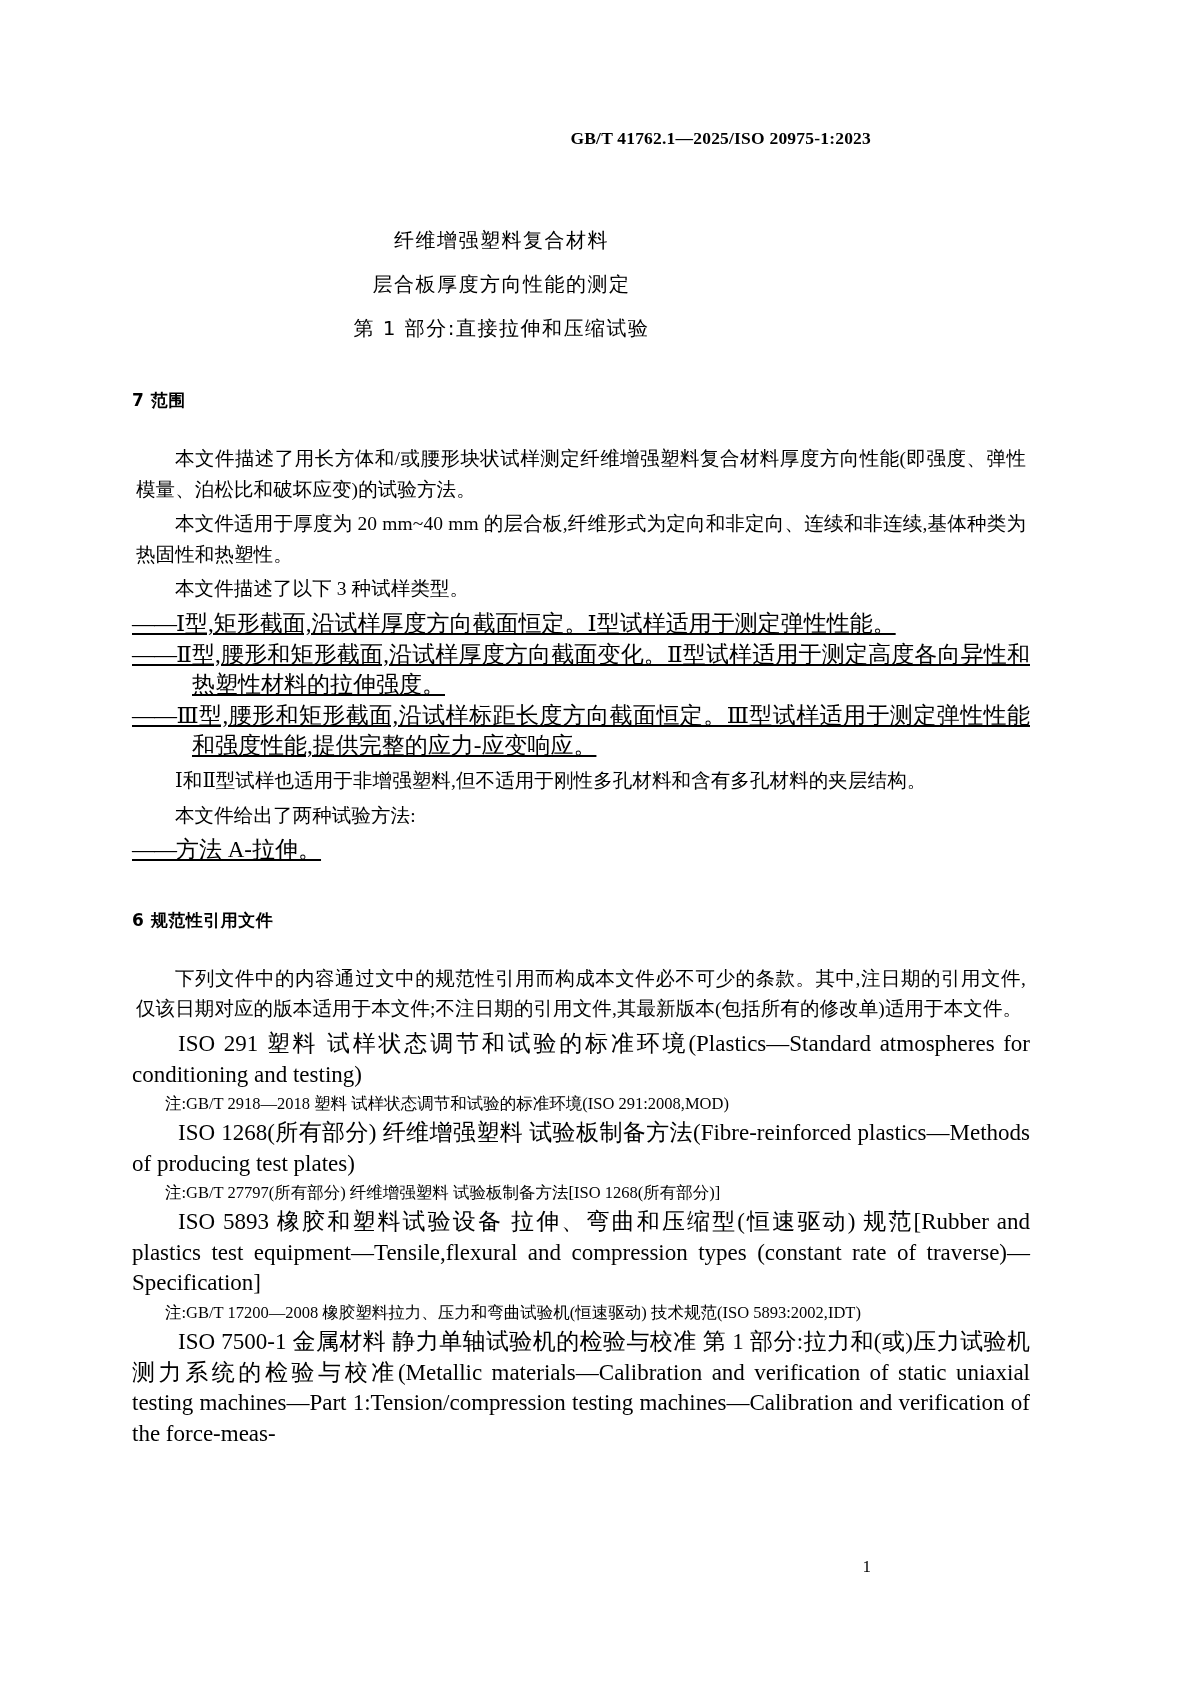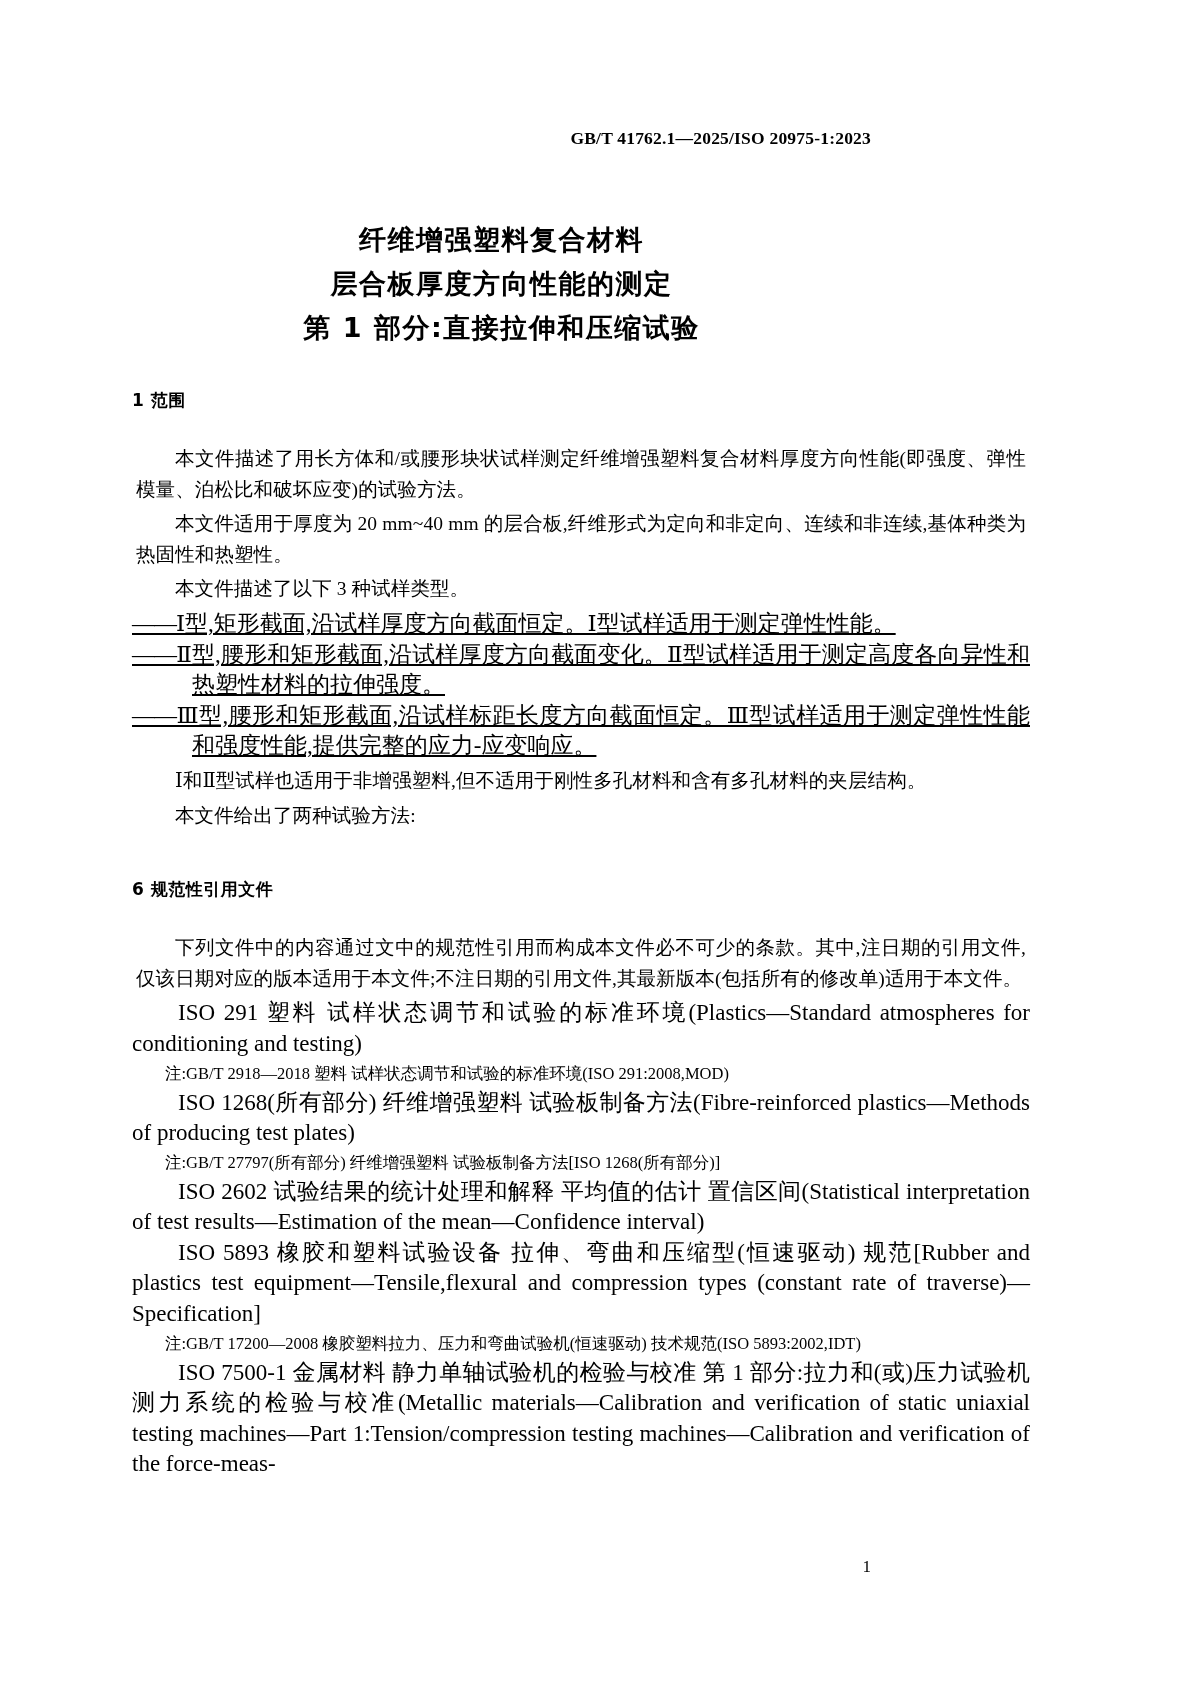--- a/index.html
+++ b/index.html
@@ -42,22 +42,22 @@
   
   .doc-title {
     position: absolute;
     top: 218px;
     left: 132px;
     right: 132px;
     text-align: center;
   }
   .doc-title .title-line {
     font-family: "DejaVu Sans", "Liberation Sans", sans-serif;
-    font-size: 27px;
-    font-weight: bold;
+    font-size: 20px;
+    font-weight: normal;
     letter-spacing: 1.5px;
     line-height: 44px;
     white-space: nowrap;
   }
 
   
   .content {
     position: absolute;
     top: 390px;
     left: 132px;
@@ -147,49 +147,49 @@
   </div>
 
   <div class="doc-title">
     <div class="title-line">纤维增强塑料复合材料</div>
     <div class="title-line">层合板厚度方向性能的测定</div>
     <div class="title-line">第 1 部分:直接拉伸和压缩试验</div>
   </div>
 
   <div class="content">
 
-    <h2 class="section-heading">1  范围</h2>
+    <h2 class="section-heading">7  范围</h2>
     <div class="gap-md"></div>
 
     <p class="para indent">本文件描述了用长方体和/或腰形块状试样测定纤维增强塑料复合材料厚度方向性能(即强度、弹性模量、泊松比和破坏应变)的试验方法。</p>
     <p class="para indent">本文件适用于厚度为 20 mm~40 mm 的层合板,纤维形式为定向和非定向、连续和非连续,基体种类为热固性和热塑性。</p>
     <p class="para indent">本文件描述了以下 3 种试样类型。</p>
 
     <p class="dash-item"><span class="dash">——</span><span>Ⅰ型,矩形截面,沿试样厚度方向截面恒定。Ⅰ型试样适用于测定弹性性能。</span></p>
     <p class="dash-item"><span class="dash">——</span><span>Ⅱ型,腰形和矩形截面,沿试样厚度方向截面变化。Ⅱ型试样适用于测定高度各向异性和热塑性材料的拉伸强度。</span></p>
     <p class="dash-item"><span class="dash">——</span><span>Ⅲ型,腰形和矩形截面,沿试样标距长度方向截面恒定。Ⅲ型试样适用于测定弹性性能和强度性能,提供完整的应力-应变响应。</span></p>
 
     <p class="para indent">Ⅰ和Ⅱ型试样也适用于非增强塑料,但不适用于刚性多孔材料和含有多孔材料的夹层结构。</p>
     <p class="para indent">本文件给出了两种试验方法:</p>
 
+    <p class="dash-item"><span class="dash">——</span><span>方法 A-拉伸。</span></p>
 
     <div class="gap-lg"></div>
 
     <h2 class="section-heading">6  规范性引用文件</h2>
     <div class="gap-md"></div>
 
     <p class="para indent">下列文件中的内容通过文中的规范性引用而构成本文件必不可少的条款。其中,注日期的引用文件,仅该日期对应的版本适用于本文件;不注日期的引用文件,其最新版本(包括所有的修改单)适用于本文件。</p>
 
     <p class="ref">ISO 291  塑料  试样状态调节和试验的标准环境(Plastics—Standard atmospheres for conditioning and testing)</p>
     <p class="note">注:GB/T 2918—2018  塑料  试样状态调节和试验的标准环境(ISO 291:2008,MOD)</p>
 
     <p class="ref">ISO 1268(所有部分)  纤维增强塑料  试验板制备方法(Fibre-reinforced plastics—Methods of producing test plates)</p>
     <p class="note">注:GB/T 27797(所有部分)  纤维增强塑料  试验板制备方法[ISO 1268(所有部分)]</p>
 
-    <p class="ref">ISO 2602  试验结果的统计处理和解释  平均值的估计  置信区间(Statistical interpretation of test results—Estimation of the mean—Confidence interval)</p>
 
     <p class="ref">ISO 5893  橡胶和塑料试验设备  拉伸、弯曲和压缩型(恒速驱动)  规范[Rubber and plastics test equipment—Tensile,flexural and compression types (constant rate of traverse)—Specification]</p>
     <p class="note">注:GB/T 17200—2008  橡胶塑料拉力、压力和弯曲试验机(恒速驱动)  技术规范(ISO 5893:2002,IDT)</p>
 
     <p class="ref">ISO 7500-1  金属材料  静力单轴试验机的检验与校准  第 1 部分:拉力和(或)压力试验机  测力系统的检验与校准(Metallic materials—Calibration and verification of static uniaxial testing machines—Part 1:Tension/compression testing machines—Calibration and verification of the force-meas-</p>
 
   </div>
 
   <div class="page-number">1</div>
 

